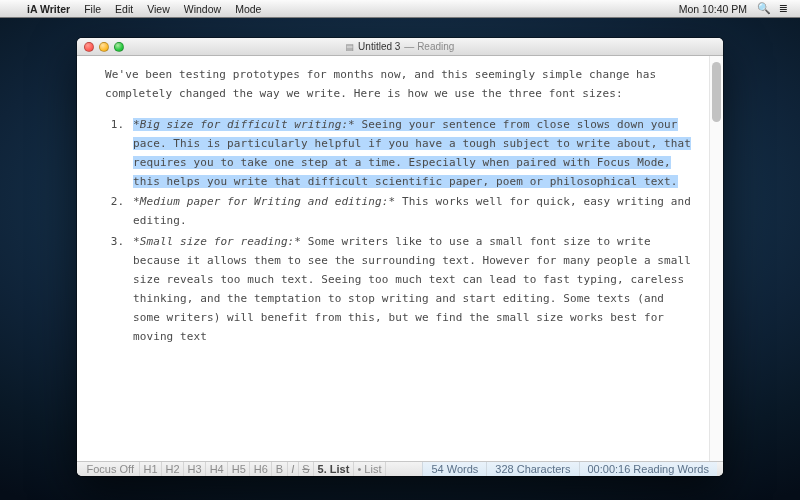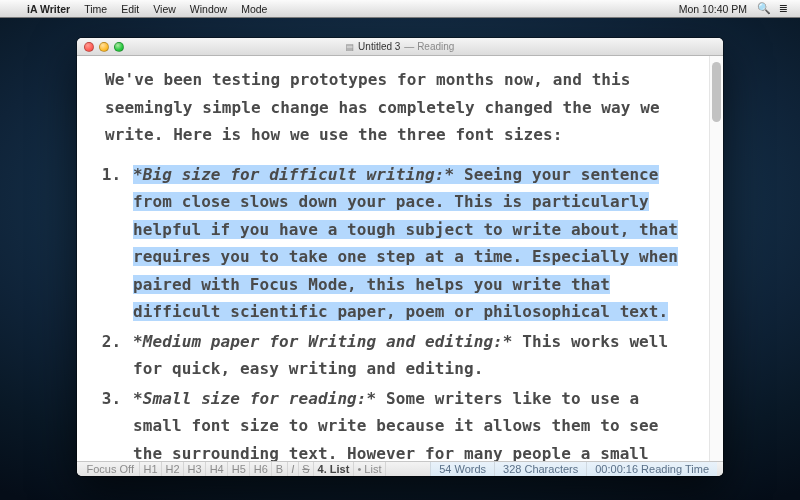--- a/index.html
+++ b/index.html
@@ -61,26 +61,25 @@
   .title-center .doc-icon { font-size: 9px; color: #888; }
   .title-center .docname { color: #333; }
   .title-center .edited { color: #8a8a8a; }
 
   
   .editor-wrap { flex: 1; display: flex; overflow: hidden; }
   .editor {
     flex: 1;
     padding: 10px 18px 10px 28px;
     font-family: "Menlo", "Consolas", monospace;
-    font-size: 16px;
+    font-size: 11px;
     line-height: 1.72;
     color: #4a4a4a;
     overflow: hidden;
     letter-spacing: 0.1px;
-    font-weight: bold;
   }
   .editor p { margin-bottom: 4px; }
   .editor ol { list-style: decimal; padding-left: 26px; margin-top: 12px; }
   .editor ol li { padding-left: 2px; margin-bottom: 2px; }
   .sel { background: #b4d8fd; }
   .emph { font-style: italic; }
   .scrollbar {
     width: 14px;
     background: #fafafa;
     border-left: 1px solid #e5e5e5;
@@ -122,21 +121,21 @@
     line-height: 15px;
   }
   .statusbar .focusbtn { padding-right: 5px; border-right: 1px solid #d5d5d5; }
 </style>
 </head>
 <body>
 
 <div class="menubar">
   <span class="apple"></span>
   <span class="app-name">iA Writer</span>
-  <span class="menu-item">Time</span>
+  <span class="menu-item">File</span>
   <span class="menu-item">Edit</span>
   <span class="menu-item">View</span>
   <span class="menu-item">Window</span>
   <span class="menu-item">Mode</span>
   <span class="spacer"></span>
   <span class="clock">Mon 10:40 PM</span>
   <span class="tray-icon">🔍</span>
   <span class="tray-icon">≣</span>
 </div>
 
@@ -172,20 +171,20 @@
     <span class="sbtn focusbtn">Focus Off</span>
     <span class="sbtn">H1</span>
     <span class="sbtn">H2</span>
     <span class="sbtn">H3</span>
     <span class="sbtn">H4</span>
     <span class="sbtn">H5</span>
     <span class="sbtn">H6</span>
     <span class="sbtn">B</span>
     <span class="sbtn" style="font-style:italic">I</span>
     <span class="sbtn" style="text-decoration:line-through">S</span>
-    <span class="sbtn active">4. List</span>
+    <span class="sbtn active">5. List</span>
     <span class="sbtn">• List</span>
     <span class="spacer2"></span>
     <span class="stat">54 Words</span>
     <span class="stat">328 Characters</span>
-    <span class="stat">00:00:16 Reading Time</span>
+    <span class="stat">00:00:16 Reading Words</span>
   </div>
 </div>
 
 </body></html>

